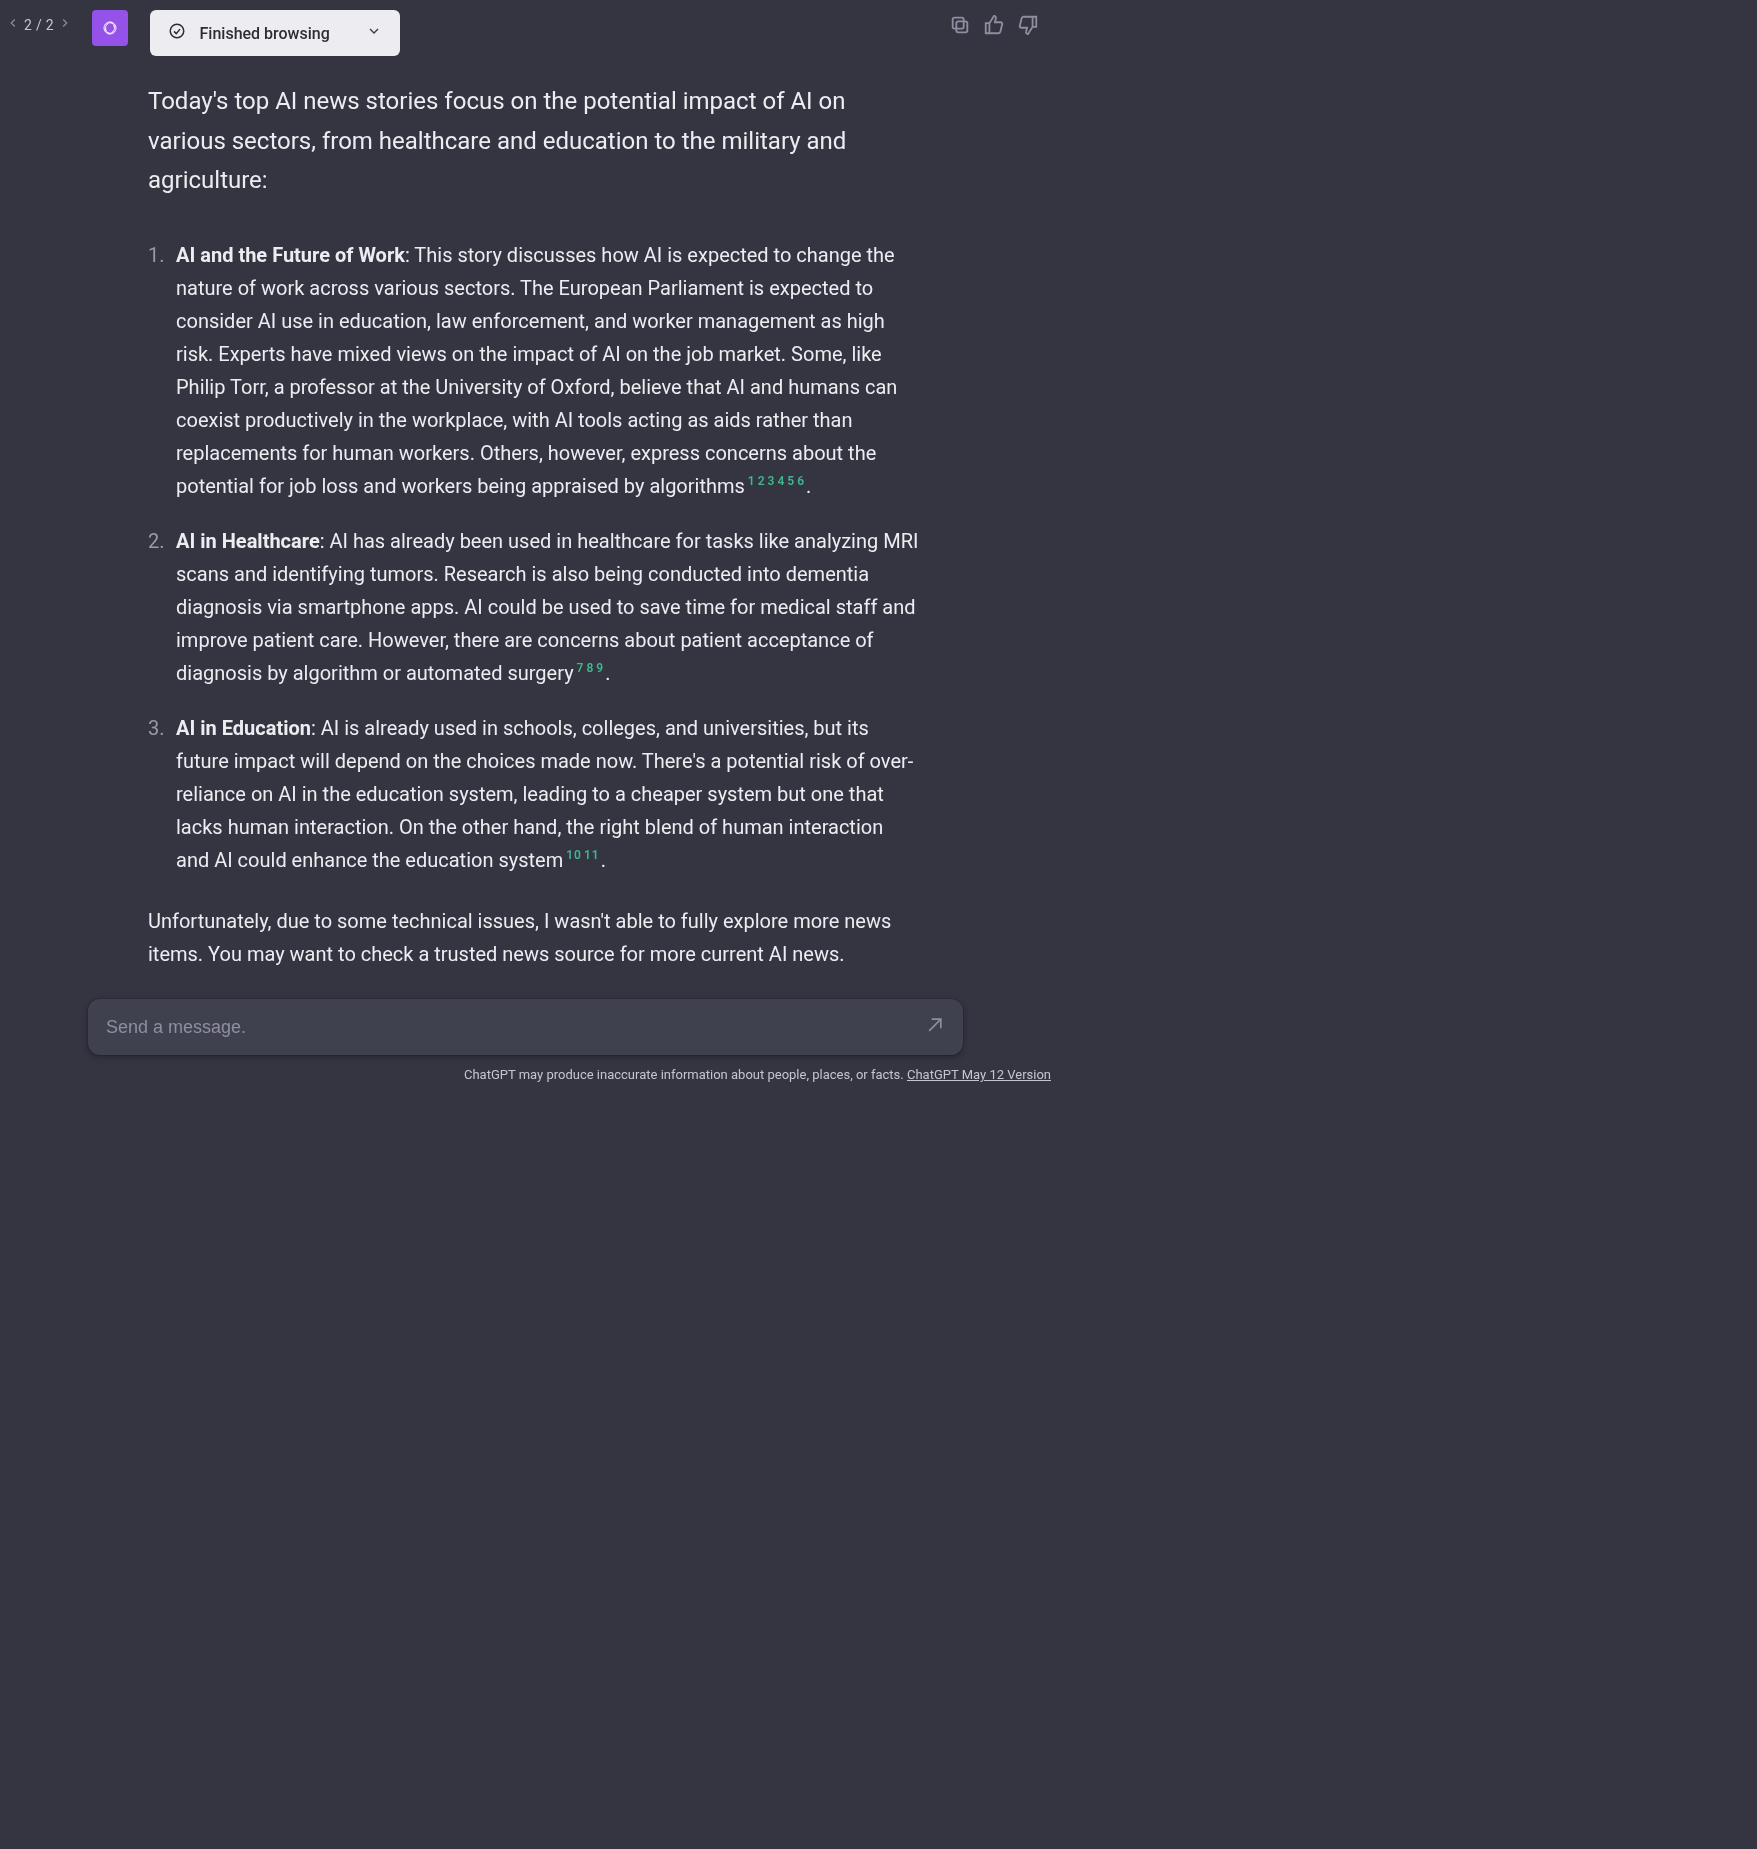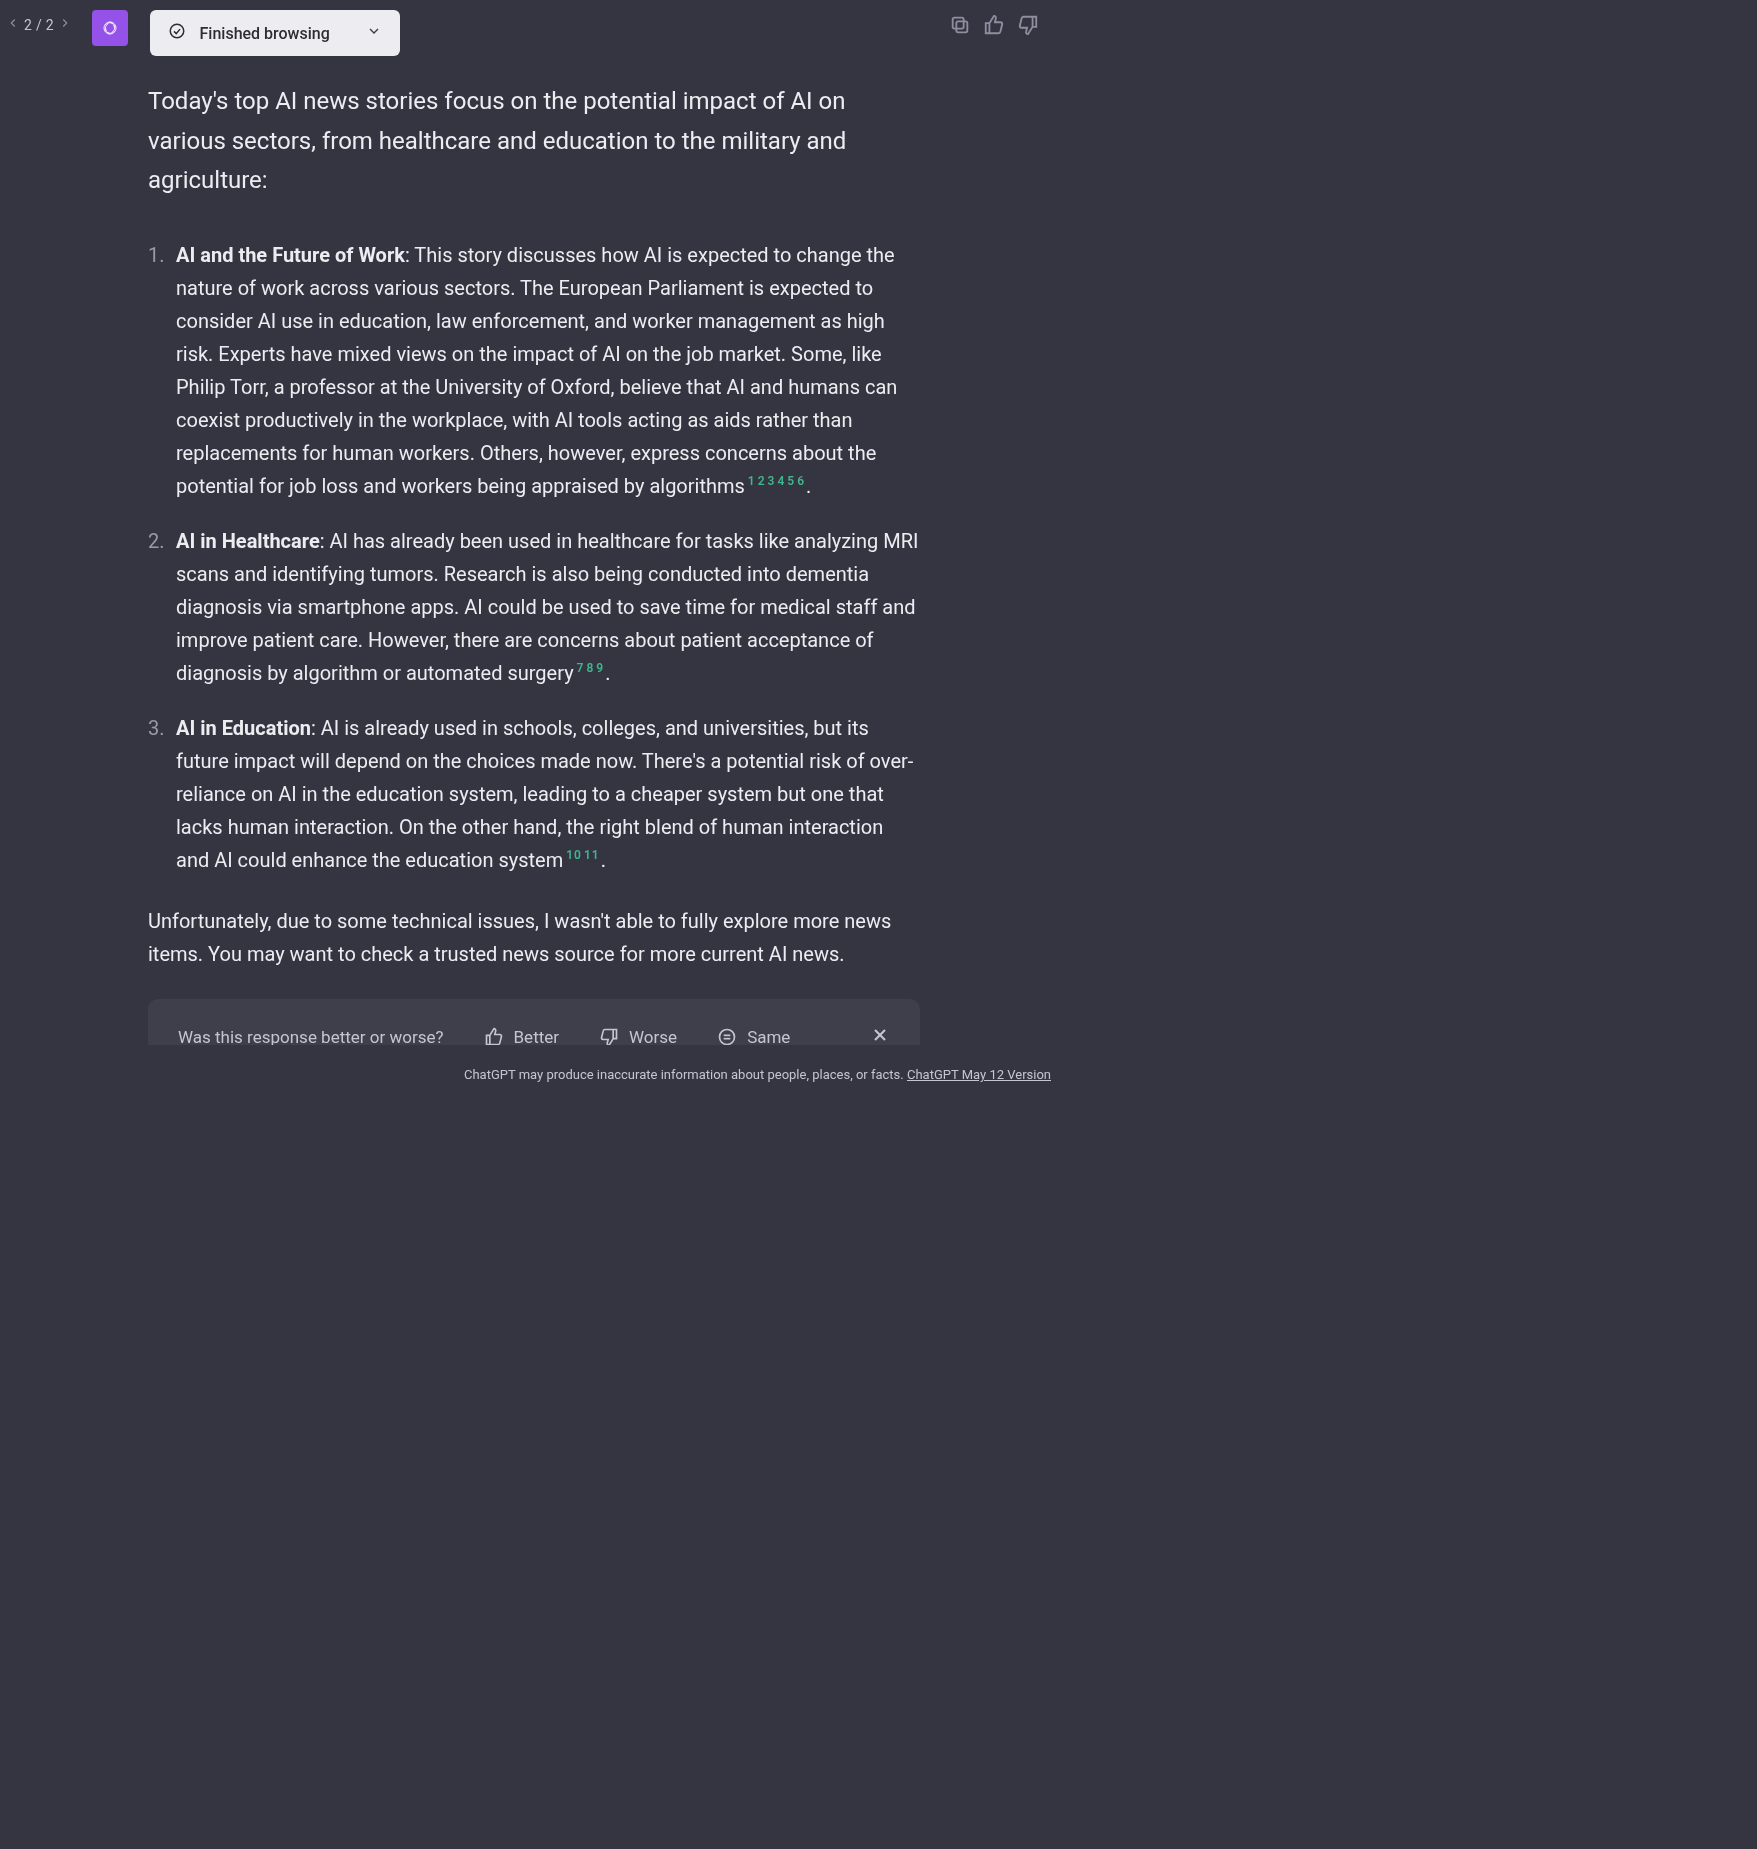--- a/index.html
+++ b/index.html
@@ -215,16 +215,25 @@
       <svg viewBox="0 0 24 24">
           <polyline points="1 4 1 10 7 10"></polyline>
           <path d="M3.5 15a9 9 0 1 0 2-9L1 10"></path>
         </svg>
       <span>Regenerate response</span>
     </button>
   </div>
 </div>
 
 <div class="composer-area">
+  <div class="composer">
+    <input type="text" placeholder="Send a message." style="">
+    <span class="send">
+      <svg viewBox="0 0 24 24">
+          <line x1="5" y1="19" x2="19" y2="5"></line>
+          <polyline points="8 5 19 5 19 16"></polyline>
+        </svg>
+    </span>
+  </div>
   <div class="foot">
     <span>ChatGPT may produce inaccurate information about people, places, or facts. </span><a href="#">ChatGPT May 12 Version</a>
   </div>
 </div>
 
 </body></html>

